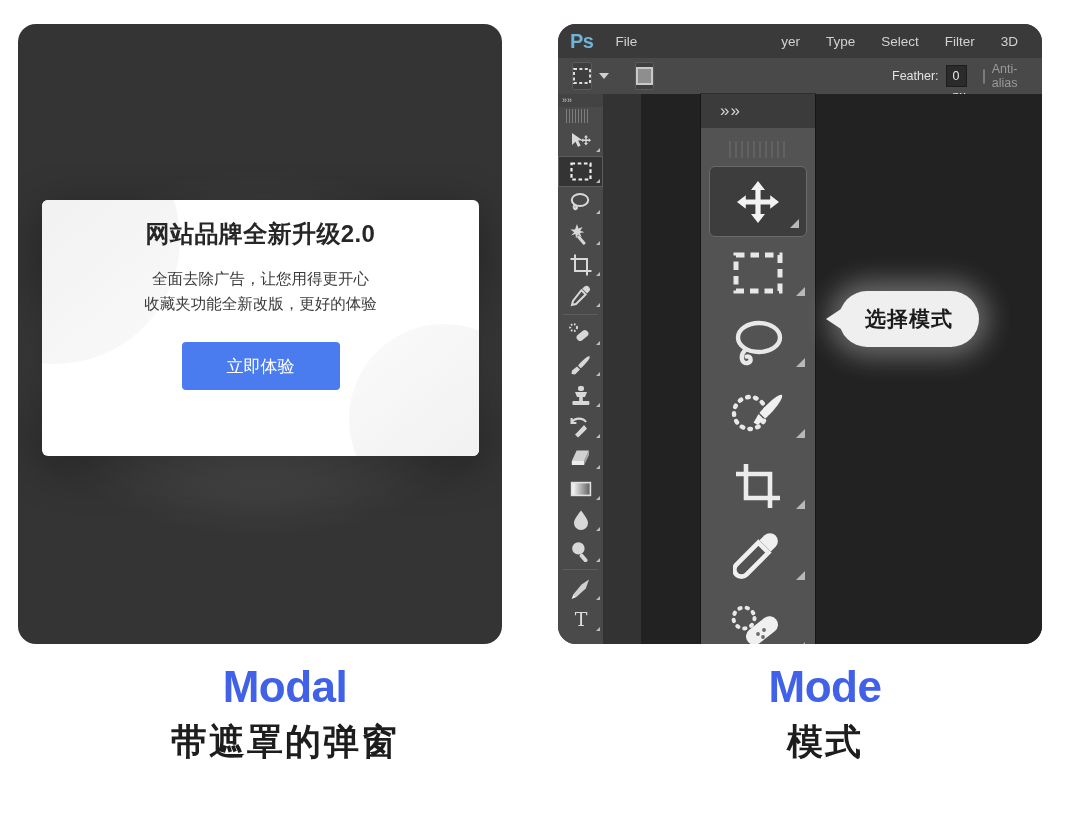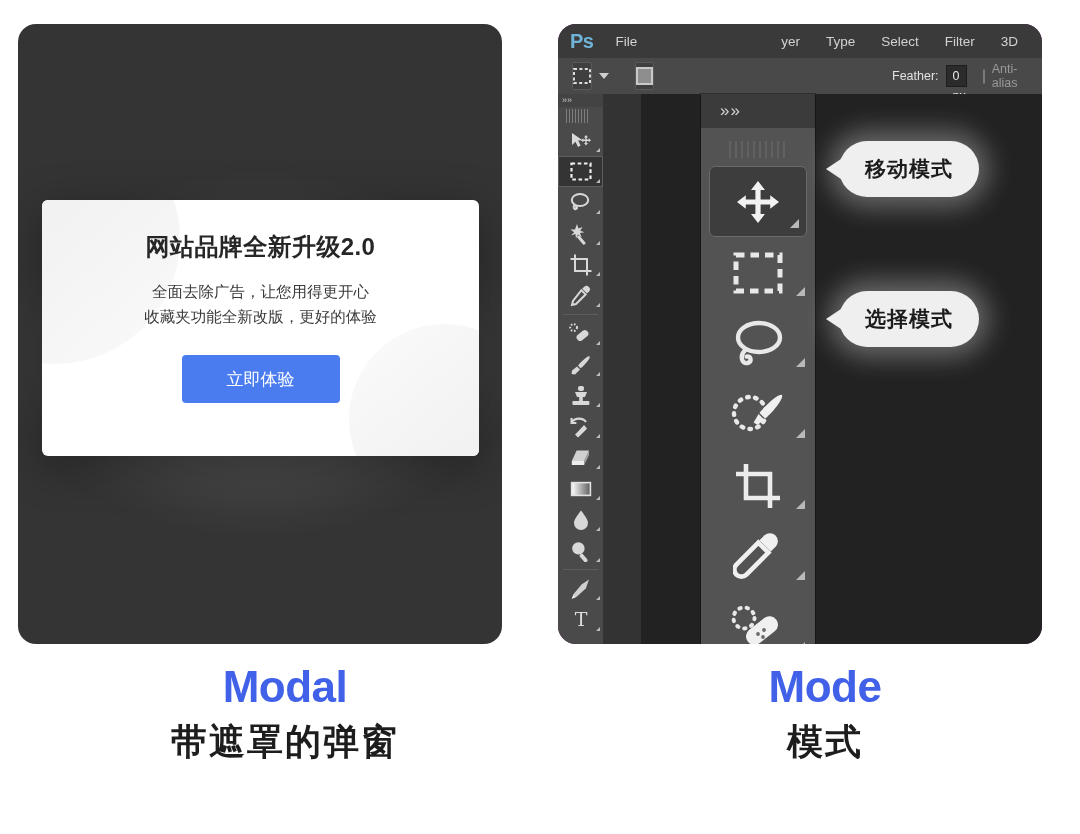--- a/index.html
+++ b/index.html
@@ -88,21 +88,21 @@
     right: -60px;
     bottom: -58px;
     width: 190px;
     height: 190px;
     background: linear-gradient(320deg, #ededed 0%, #f5f5f5 60%, #fbfbfb 100%);
   }
   .modal-inner {
     position: relative;
     z-index: 2;
     text-align: center;
-    padding-top: 33px;
+    padding-top: 20px;
   }
   .modal-title {
     font-size: 24px;
     font-weight: 700;
     color: #262626;
     letter-spacing: 0.4px;
     line-height: 1.2;
   }
   .modal-desc {
     margin-top: 17px;
@@ -623,21 +623,20 @@
               <circle cx="14" cy="14" r="10.5" fill="none" stroke="#e8e8e8" stroke-width="4" stroke-dasharray="1.4 6" stroke-linecap="round"></circle>
               <rect x="14" y="18" width="36" height="17" rx="8.5" transform="rotate(-38 32 26.5)" fill="#f0f0f0"></rect>
               <circle cx="28" cy="30" r="1.9" fill="#6b6b6b"></circle>
               <circle cx="34" cy="26" r="1.9" fill="#6b6b6b"></circle>
               <circle cx="33" cy="33" r="1.9" fill="#6b6b6b"></circle>
             </svg>
             <span class="tri"></span>
           </div>
         </div>
 
-        <div class="ps-tip tip-move">移动模式</div>
         <div class="ps-tip tip-select">选择模式</div>
       </div>
     </div>
 
     <div class="caption">
       <div class="cap-en">Mode</div>
       <div class="cap-cn">模式</div>
     </div>
   </div>
 

